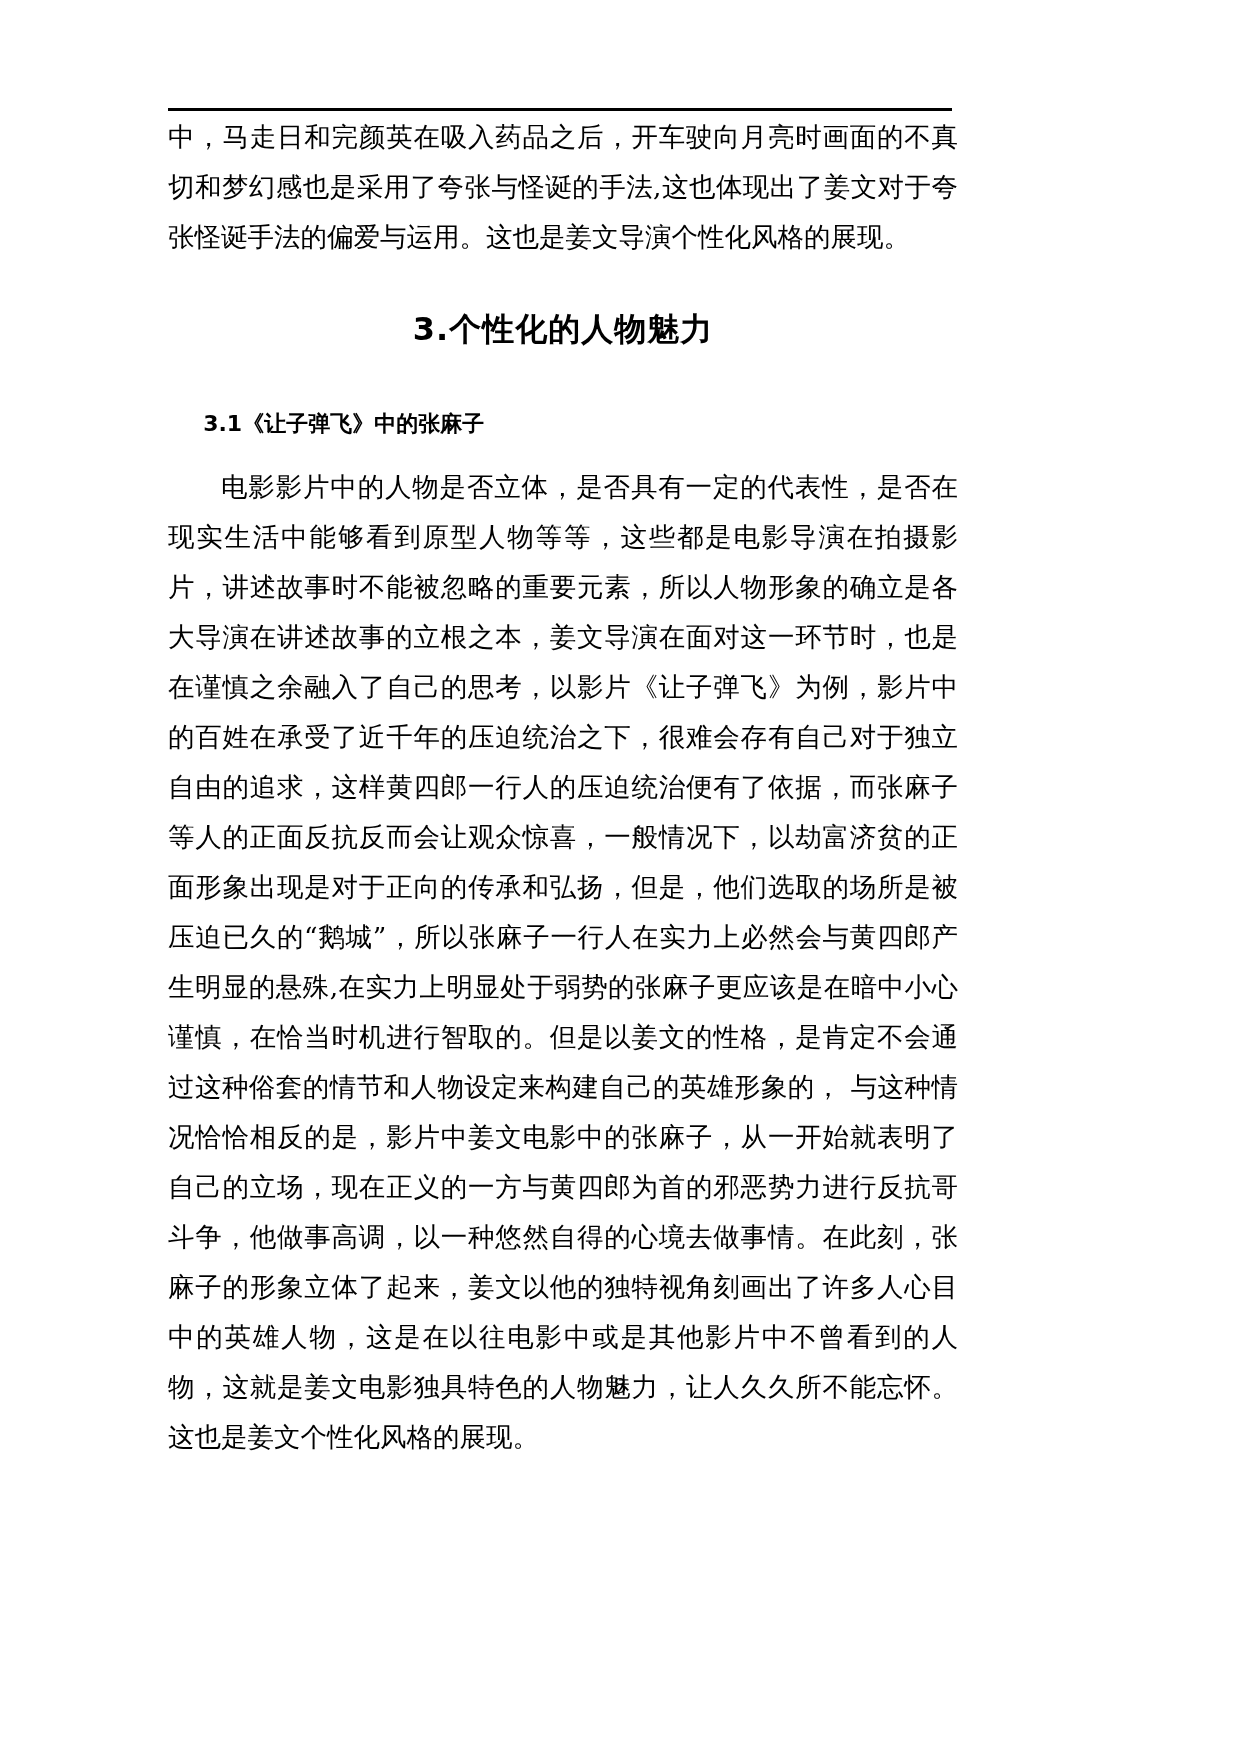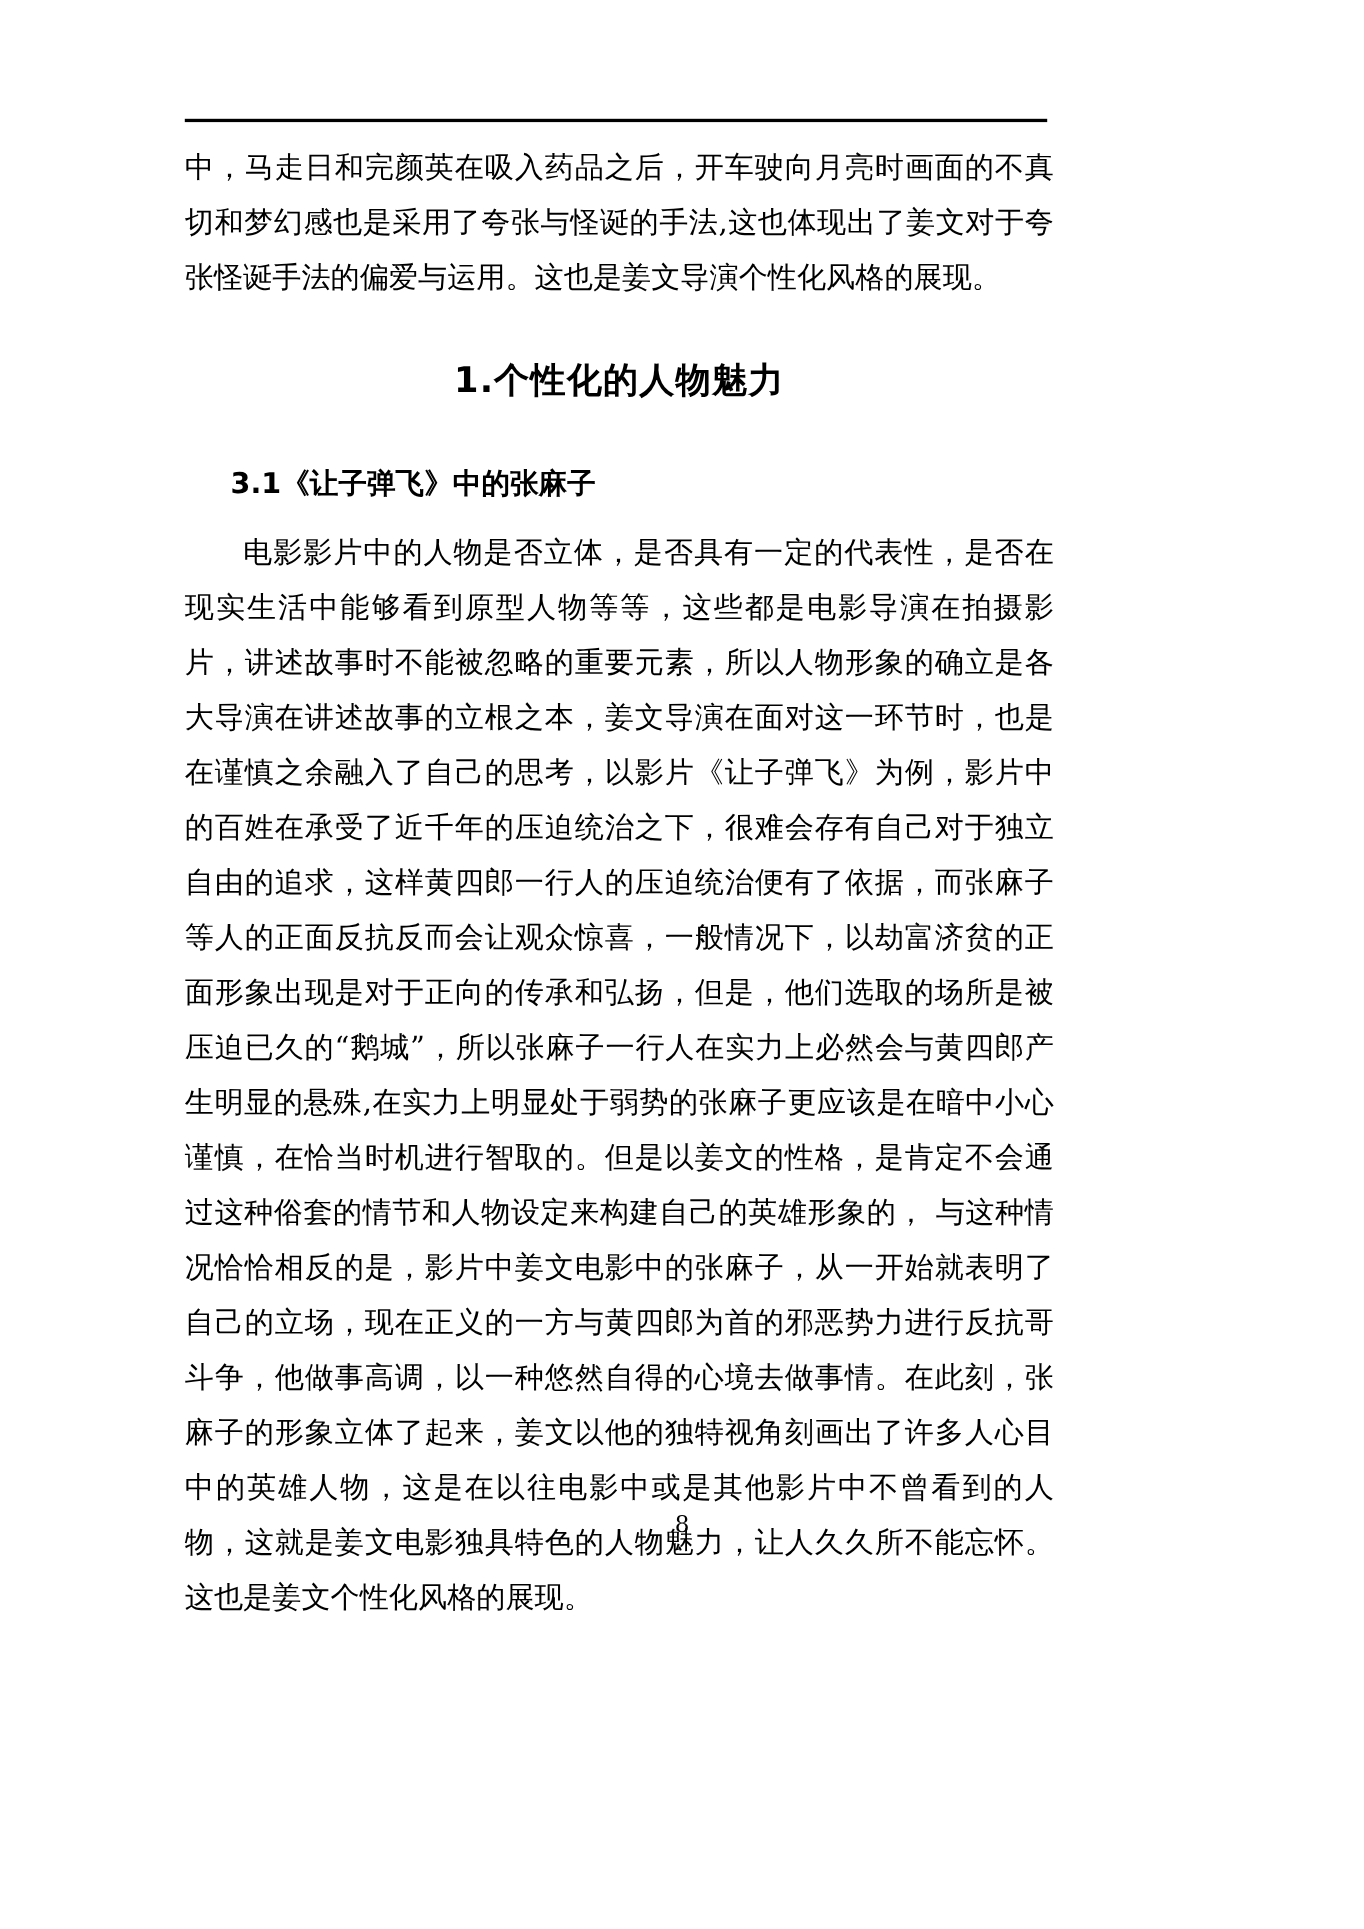--- a/index.html
+++ b/index.html
@@ -23,21 +23,21 @@
     position: absolute;
     left: 168px;
     top: 108px;
     width: 784px;
     height: 0;
     border-top: 3px solid #000000;
   }
   .body-block {
     position: absolute;
     left: 168px;
-    top: 128px;
+    top: 112px;
     width: 790px;
   }
   p.para {
     margin: 0;
     font-size: 26.5px;
     line-height: 50px;
     text-align: justify;
     text-justify: inter-ideograph;
     letter-spacing: 0px;
     font-family: "DejaVu Serif", "Liberation Serif", serif;
@@ -49,21 +49,21 @@
     margin: 0;
     font-size: 32px;
     line-height: 46px;
     font-weight: bold;
     text-align: center;
     font-family: "DejaVu Sans", "Liberation Sans", sans-serif;
     letter-spacing: 1px;
   }
   h3.sub-heading {
     margin: 0;
-    font-size: 26px;
+    font-size: 22px;
     line-height: 44px;
     font-weight: bold;
     text-align: left;
     text-indent: 1.6em;
     font-family: "DejaVu Sans", "Liberation Sans", sans-serif;
   }
   .gap-before-heading { height: 44px; }
   .gap-after-heading  { height: 32px; }
   .gap-before-sub     { height: 18px; }
   .gap-after-sub      { height: 16px; }
@@ -84,21 +84,21 @@
 <div class="page">
 
   <div class="header-rule"></div>
 
   <div class="body-block">
 
     <p class="para">中，马走日和完颜英在吸入药品之后，开车驶向月亮时画面的不真切和梦幻感也是采用了夸张与怪诞的手法,这也体现出了姜文对于夸张怪诞手法的偏爱与运用。这也是姜文导演个性化风格的展现。</p>
 
     <div class="gap-before-heading"></div>
 
-    <h2 class="chapter-heading">1.个性化的人物魅力</h2>
+    <h2 class="chapter-heading">3.个性化的人物魅力</h2>
 
     <div class="gap-after-heading"></div>
 
 
     <div class="gap-before-sub"></div>
 
     <h3 class="sub-heading">3.1《让子弹飞》中的张麻子</h3>
 
     <div class="gap-after-sub"></div>
 

